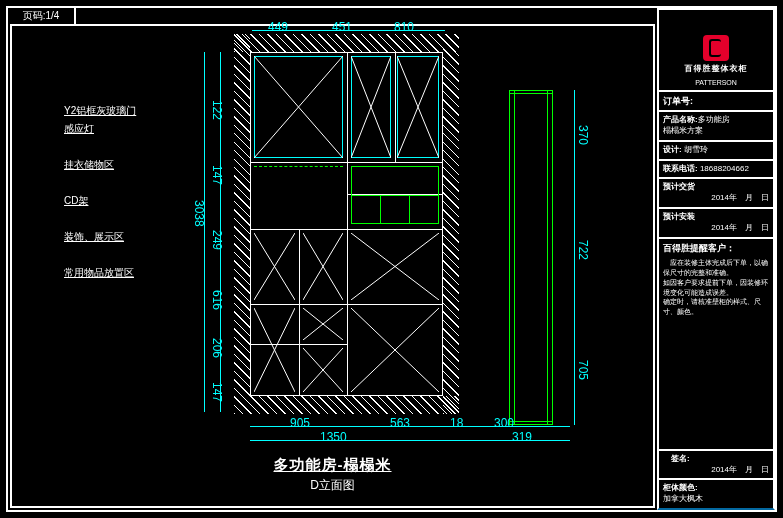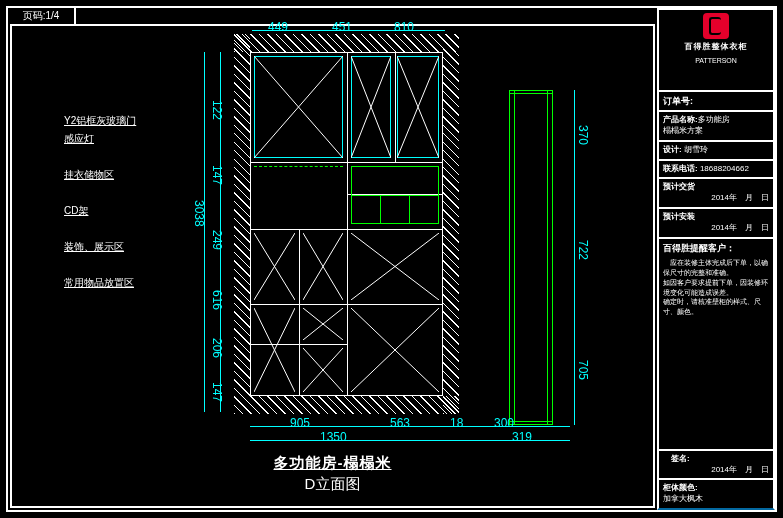--- a/index.html
+++ b/index.html
@@ -6,50 +6,50 @@
   body{background:#000;font-family:"SimSun","Microsoft YaHei",sans-serif;color:#fff;width:783px;height:518px;position:relative;overflow:hidden;}
   .frame{position:absolute;border:2px solid #fff;}
   .outer{left:6px;top:6px;right:6px;bottom:6px;}
   .inner{left:10px;top:24px;right:128px;bottom:10px;}
   .page-tab{position:absolute;left:6px;top:6px;width:70px;height:18px;border:2px solid #fff;border-bottom:none;background:#000;display:flex;align-items:center;justify-content:center;font-size:10px;z-index:5;}
   .page-tab span{color:#fff;}
   
   .panel{position:absolute;right:8px;top:8px;width:118px;bottom:8px;display:flex;flex-direction:column;}
   .pcell{border:2px solid #fff;border-bottom:none;font-size:9px;padding:3px 4px;color:#fff;position:relative;line-height:1.35;}
   .pcell:last-child{border-bottom:2px solid #0369a1;}
-  .logo-cell{height:82px;display:flex;flex-direction:column;align-items:center;justify-content:flex-start;gap:3px;}
+  .logo-cell{height:82px;display:flex;flex-direction:column;align-items:center;justify-content:flex-end;gap:3px;}
   .logo{width:26px;height:26px;background:#e4002b;border-radius:4px;position:relative;}
   .logo::after{content:"";position:absolute;left:6px;top:4px;width:10px;height:14px;border:2px solid #000;border-radius:3px;border-right:none;}
   .brand{font-size:8px;text-align:center;font-weight:bold;letter-spacing:1px;}
   .brand-en{font-size:7px;text-align:center;}
   .lbl{font-weight:bold;}
   .small{font-size:8px;}
   .tiny{font-size:7px;line-height:1.4;}
   .reminder{flex:1;min-height:90px;}
   
   .dwg{position:absolute;left:14px;top:30px;right:132px;bottom:14px;}
   .title-block{position:absolute;left:0;right:0;bottom:10px;text-align:center;}
   .title-main{font-size:15px;font-weight:bold;text-decoration:underline;letter-spacing:1px;}
-  .title-sub{font-size:15px;margin-top:2px;text-align:center;}
+  .title-sub{font-size:12px;margin-top:2px;text-align:center;}
   
   .cab{position:absolute;left:220px;top:4px;width:225px;height:380px;}
   .cab .ln{position:absolute;background:#fff;}
   .cab .hatch{position:absolute;background:repeating-linear-gradient(45deg,#fff 0,#fff 1px,transparent 1px,transparent 6px);}
   .cab .cyan{border:1px solid #0ff;}
   .cab .grn{position:absolute;border:1px solid #0f0;}
   .cab .diag{position:absolute;}
   .cab .diag svg{width:100%;height:100%;}
   .cab .diag line{stroke:#fff;stroke-width:1;}
   
   .dim{position:absolute;color:#0ff;font-size:12px;white-space:nowrap;}
   .dim:before,.dim:after{content:"";}
   .dimline-h{position:absolute;height:1px;background:#0ff;}
   .dimline-v{position:absolute;width:1px;background:#0ff;}
   
-  .labels{position:absolute;left:50px;top:84px;width:120px;font-size:10px;}
+  .labels{position:absolute;left:50px;top:74px;width:120px;font-size:10px;}
   .labels div{text-decoration:underline;margin-bottom:22px;white-space:nowrap;}
   
   .rcol{position:absolute;left:455px;top:60px;width:95px;height:335px;}
   .rcol .grn2{position:absolute;border:1px solid #0f0;}
 </style>
 </head>
 <body>
 
 <div class="page-tab">
     <span>页码:1/4</span>

